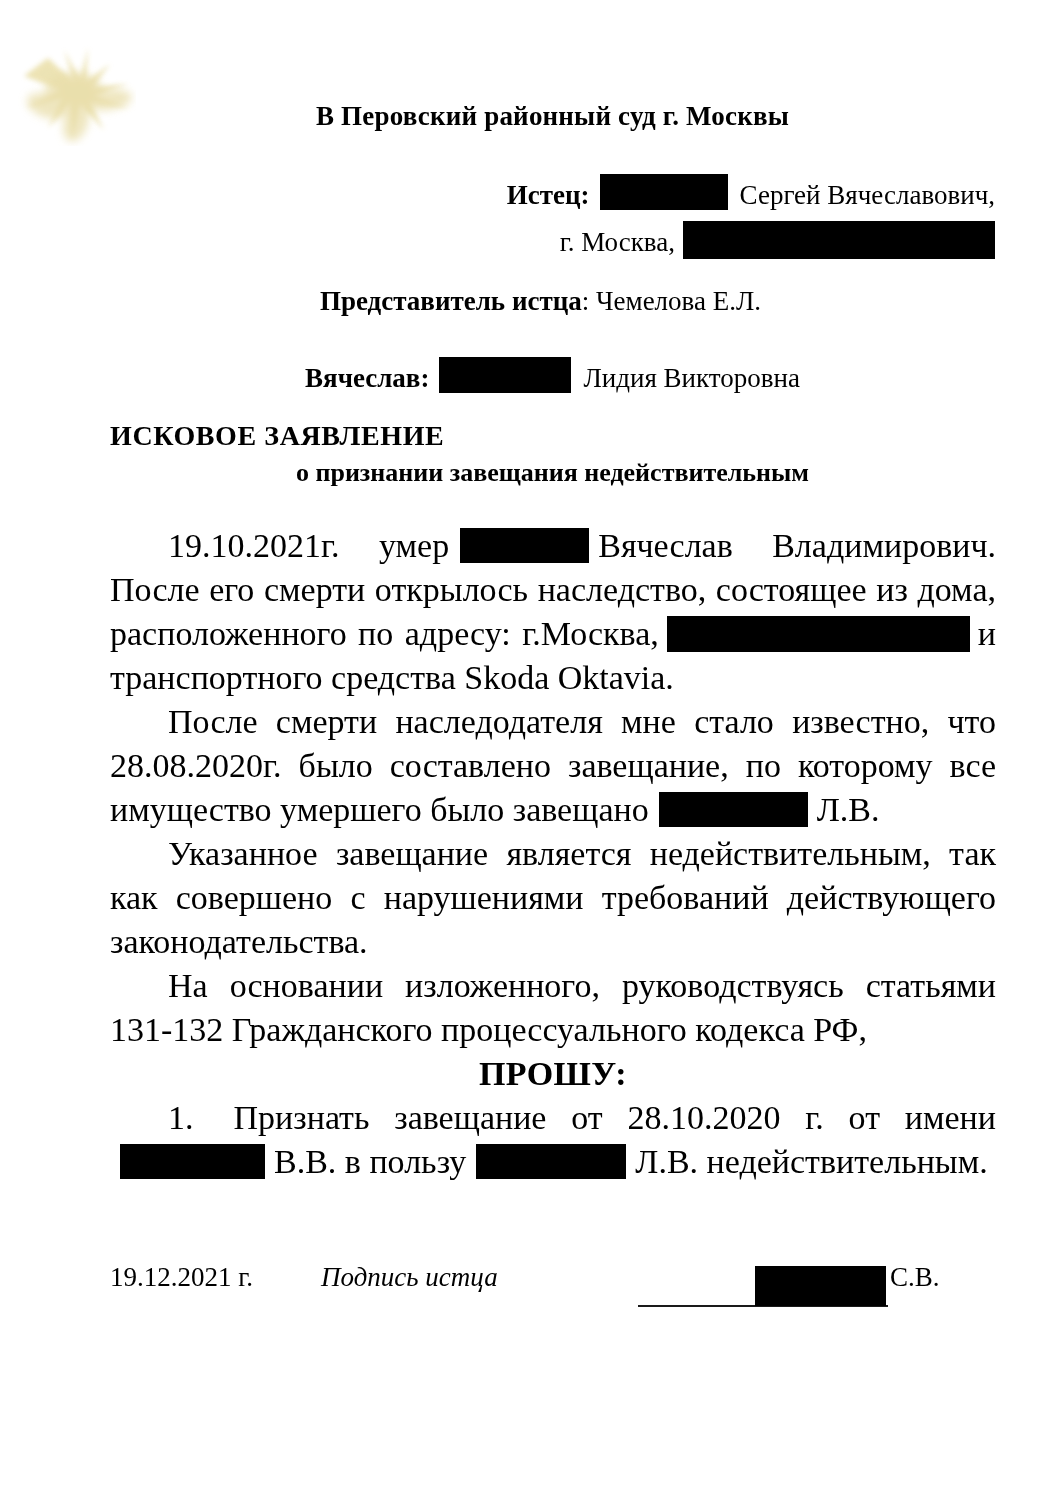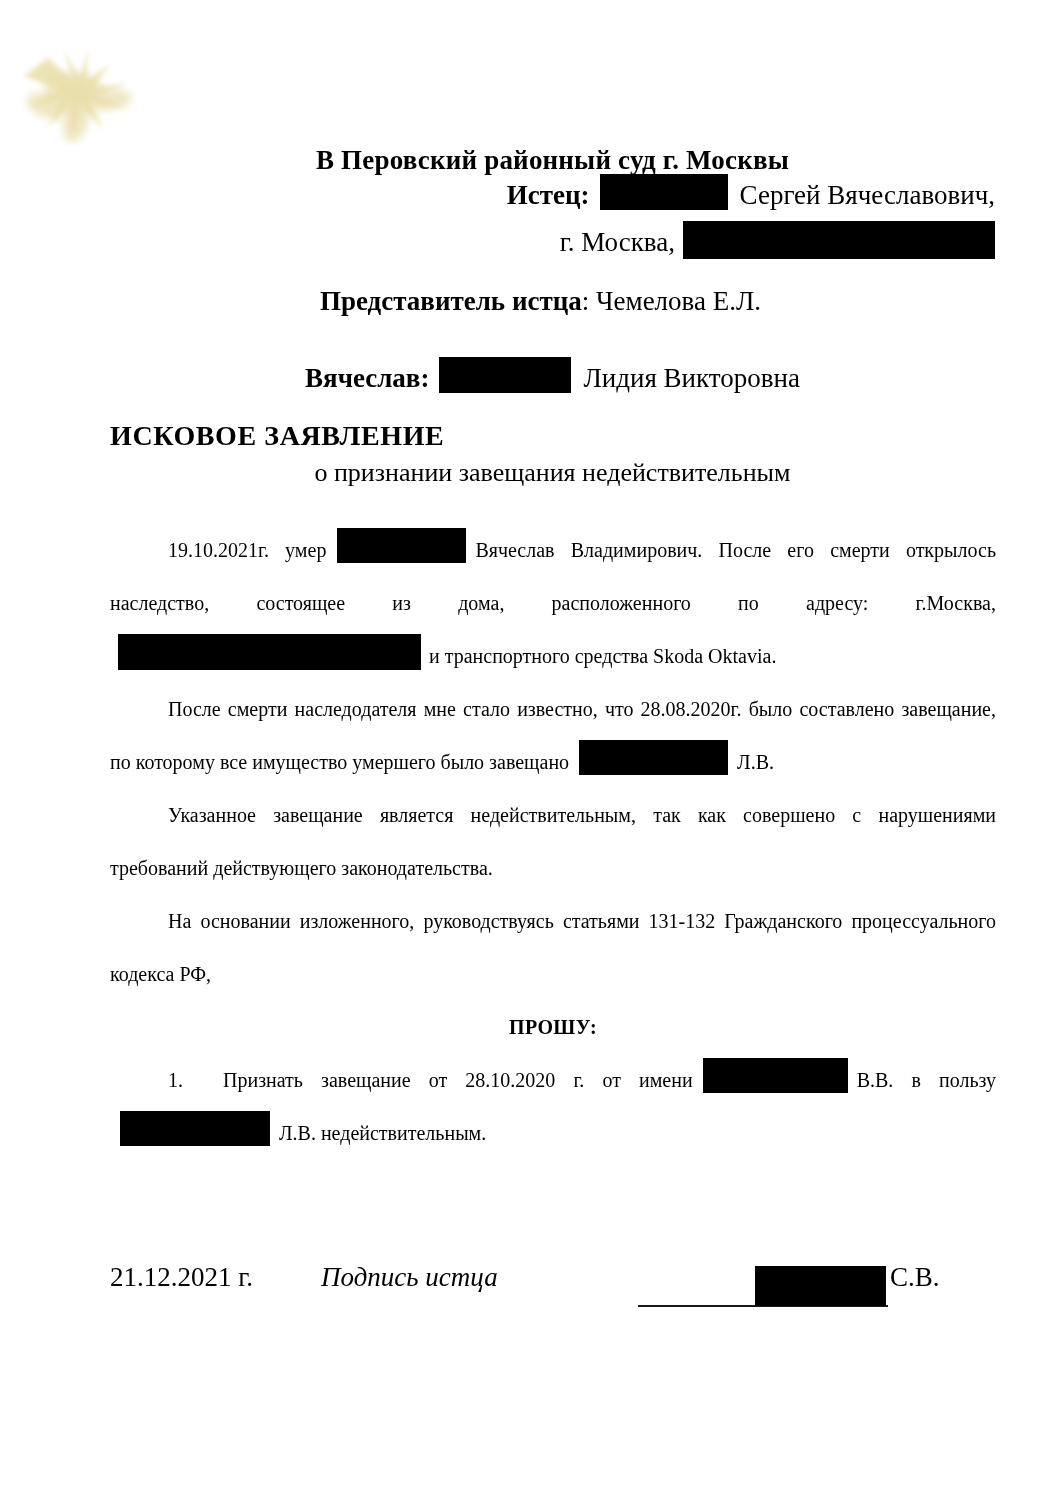--- a/index.html
+++ b/index.html
@@ -41,21 +41,20 @@
   
   .court-title {
     position: absolute;
     left: 110px;
     top: 101px;
     width: 885px;
     text-align: center;
     font-weight: bold;
     font-size: 27px;
     letter-spacing: .2px;
-    margin-top: 44px;
   }
 
   .party-block {
     position: absolute;
     left: 110px;
     top: 172px;
     width: 885px;
     text-align: right;
     font-size: 27px;
     line-height: 47px;
@@ -90,31 +89,31 @@
     font-weight: bold;
     font-size: 28px;
     letter-spacing: .6px;
   }
   .doc-subtitle {
     position: absolute;
     left: 110px;
     top: 458px;
     width: 885px;
     text-align: center;
-    font-weight: normal;
+    font-weight: bold;
     font-size: 26px;
   }
 
   .body-text {
     position: absolute;
     left: 110px;
     top: 524px;
     width: 886px;
-    font-size: 20px;
-    line-height: 53px;
+    font-size: 34px;
+    line-height: 44px;
   }
   .body-text p {
     margin: 0;
     text-indent: 58px;
     text-align: justify;
     text-align-last: left;
   }
 
   .proshu {
     text-indent: 0 !important;
@@ -223,19 +222,19 @@
 
     <p>На основании изложенного, руководствуясь статьями 131-132 Гражданского процессуального кодекса РФ,</p>
 
     <p class="proshu">ПРОШУ:</p>
 
     <p class="item1"><span class="num">1.</span><span>Признать завещание от 28.10.2020 г. от имени</span><span class="redact" style="width:145px;height:35px;margin:0 9px -6px 10px;"></span><span>В.В. в пользу</span><span class="redact" style="width:150px;height:35px;margin:0 9px -6px 10px;"></span><span>Л.В. недействительным.</span></p>
 
   </div>
 
   <div class="footer">
-    <span class="date">21.12.2021 г.</span><span class="sig-label">Подпись истца</span>
+    <span class="date">19.12.2021 г.</span><span class="sig-label">Подпись истца</span>
   </div>
   <div class="sig-rule"></div>
   <div class="bar" style="left:755px;top:1266px;width:131px;height:40px;"></div>
   <div class="sig-initials">С.В.</div>
 
 </div>
 
 </body></html>

